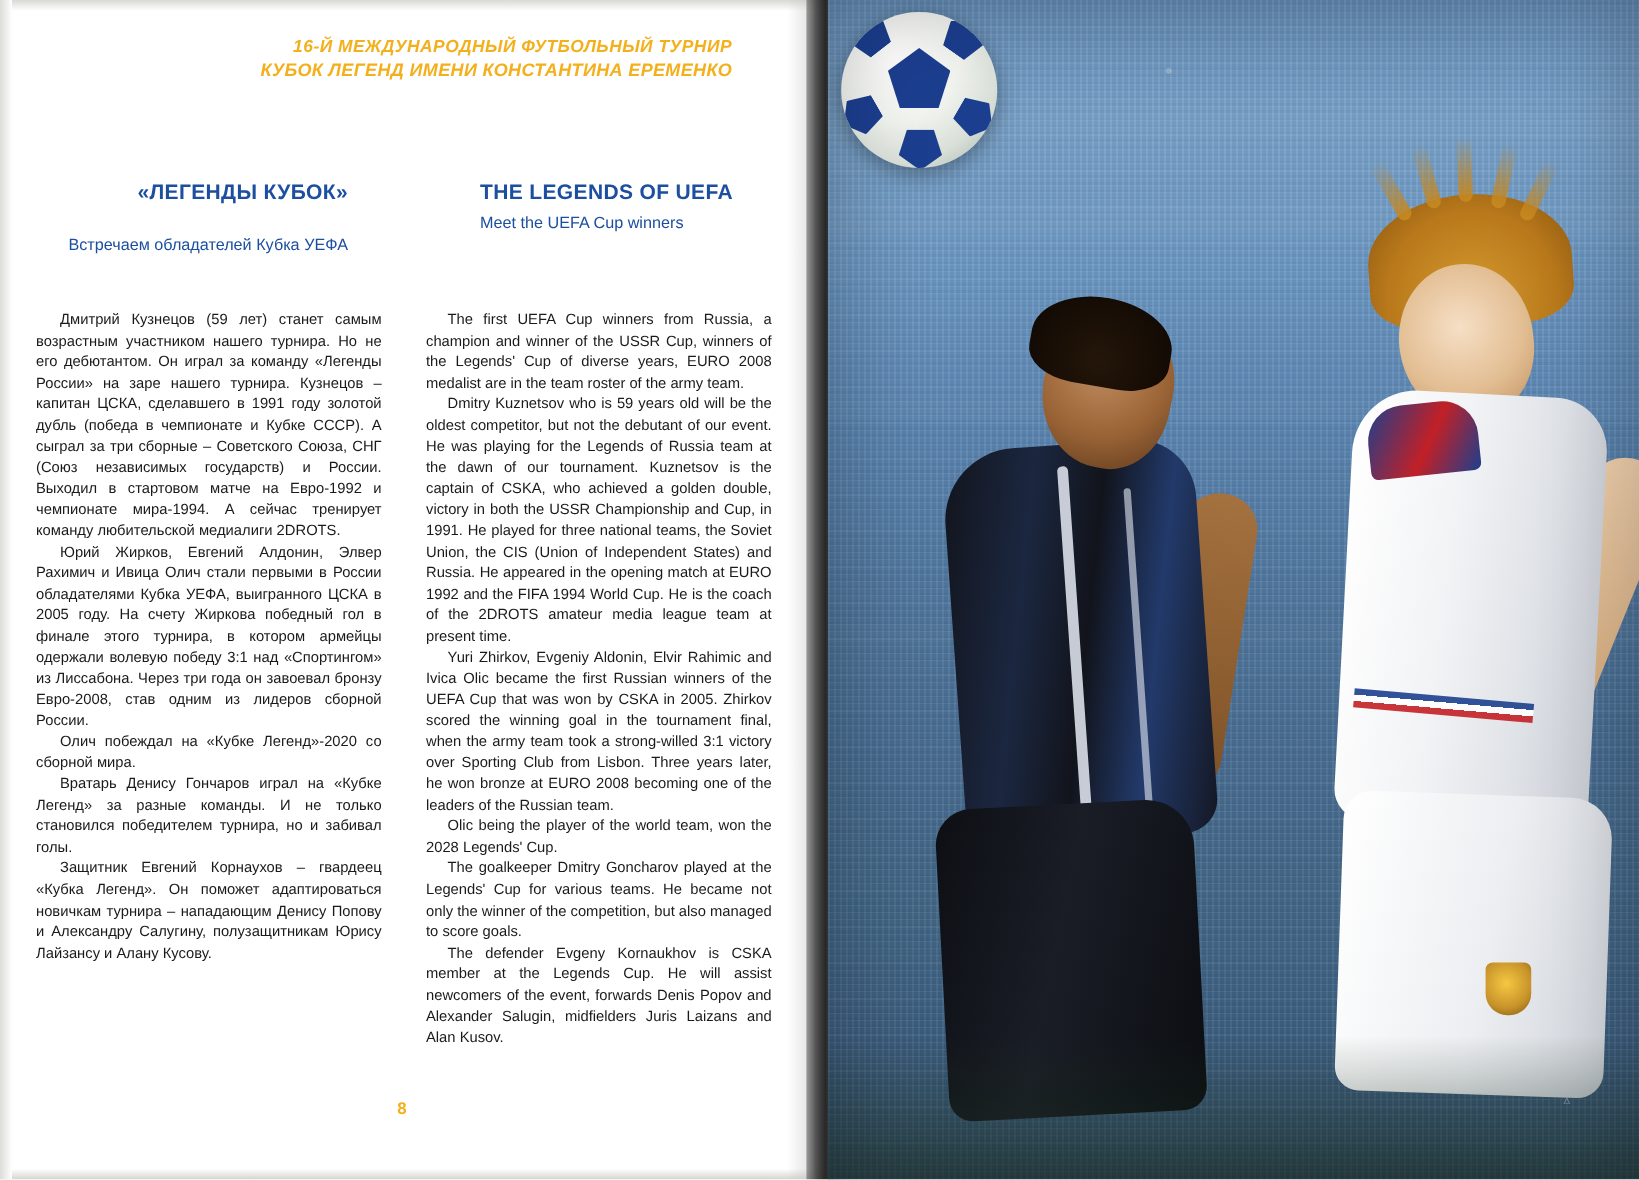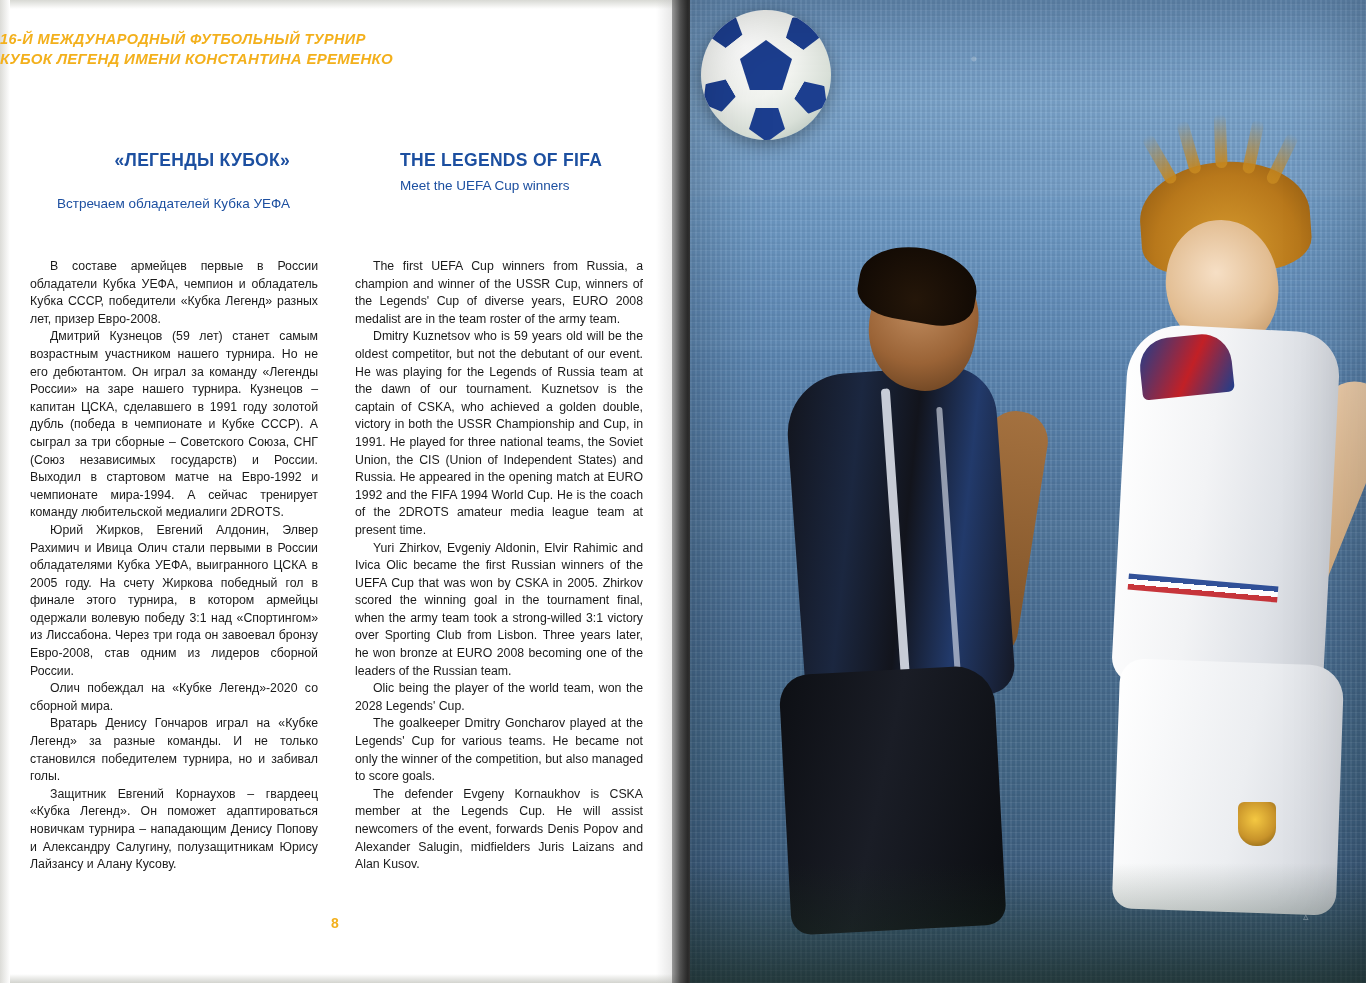--- a/index.html
+++ b/index.html
@@ -55,20 +55,21 @@
     left: 0; top: 0; width: 10px; height: 983px;
     background: linear-gradient(to right, #dcdcd8, #ffffff);
   }
 
   
   .header-block {
     position: absolute;
     left: 0;
     top: 30px;
     width: 610px;
+    text-align: right;
   }
   .header-line {
     color: #f3b01c;
     font-weight: bold;
     font-size: 14.5px;
     letter-spacing: 0.4px;
     line-height: 19px;
     text-transform: uppercase;
     font-style: italic;
   }
@@ -406,27 +407,26 @@
     </div>
 
     <div class="title-row">
       <div class="title-ru">
         <div class="t1">«ЛЕГЕНДЫ КУБОК»</div>
         <div class="t2">Встречаем обладателей Кубка УЕФА</div>
       </div>
 
 
       <div class="title-en">
-        <div class="t1">THE LEGENDS OF FIFA</div>
+        <div class="t1">THE LEGENDS OF UEFA</div>
         <div class="t2">Meet the UEFA Cup winners</div>
       </div>
     </div>
 
     <div class="col ru">
-      <p>В составе армейцев первые в России обладатели Кубка УЕФА, чемпион и обладатель Кубка СССР, победители «Кубка Легенд» разных лет, призер Евро-2008.</p>
       <p>Дмитрий Кузнецов (59 лет) станет самым возрастным участником нашего турнира. Но не его дебютантом. Он играл за команду «Легенды России» на заре нашего турнира. Кузнецов – капитан ЦСКА, сделавшего в 1991 году золотой дубль (победа в чемпионате и Кубке СССР). А сыграл за три сборные – Советского Союза, СНГ (Союз независимых государств) и России. Выходил в стартовом матче на Евро-1992 и чемпионате мира-1994. А сейчас тренирует команду любительской медиалиги 2DROTS.</p>
       <p>Юрий Жирков, Евгений Алдонин, Элвер Рахимич и Ивица Олич стали первыми в России обладателями Кубка УЕФА, выигранного ЦСКА в 2005 году. На счету Жиркова победный гол в финале этого турнира, в котором армейцы одержали волевую победу 3:1 над «Спортингом» из Лиссабона. Через три года он завоевал бронзу Евро-2008, став одним из лидеров сборной России.</p>
       <p>Олич побеждал на «Кубке Легенд»-2020 со сборной мира.</p>
       <p>Вратарь Денису Гончаров играл на «Кубке Легенд» за разные команды. И не только становился победителем турнира, но и забивал голы.</p>
       <p>Защитник Евгений Корнаухов – гвардеец «Кубка Легенд». Он поможет адаптироваться новичкам турнира – нападающим Денису Попову и Александру Салугину, полузащитникам Юрису Лайзансу и Алану Кусову.</p>
     </div>
 
     <div class="col en">
       <p>The first UEFA Cup winners from Russia, a champion and winner of the USSR Cup, winners of the Legends' Cup of diverse years, EURO 2008 medalist are in the team roster of the army team.</p>
       <p>Dmitry Kuznetsov who is 59 years old will be the oldest competitor, but not the debutant of our event. He was playing for the Legends of Russia team at the dawn of our tournament. Kuznetsov is the captain of CSKA, who achieved a golden double, victory in both the USSR Championship and Cup, in 1991. He played for three national teams, the Soviet Union, the CIS (Union of Independent States) and Russia. He appeared in the opening match at EURO 1992 and the FIFA 1994 World Cup. He is the coach of the 2DROTS amateur media league team at present time.</p>

